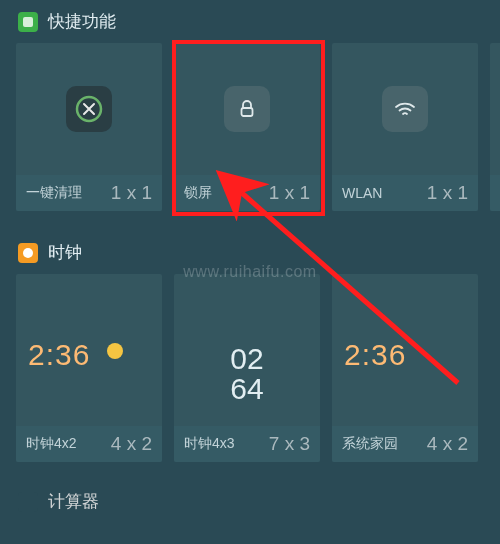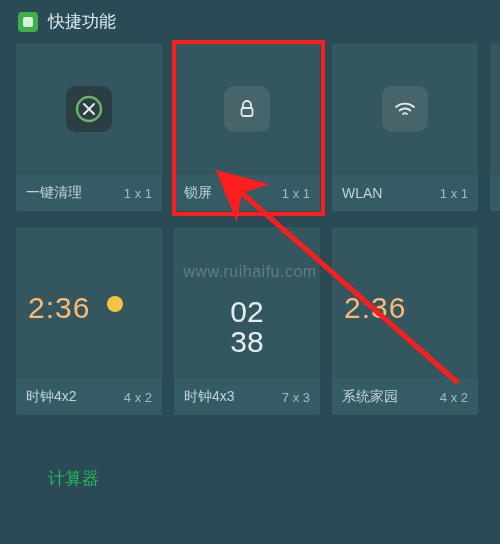--- a/index.html
+++ b/index.html
@@ -10,21 +10,21 @@
   .badge-orange{background:#f59b23;}
   .badge-inner{width:10px;height:10px;border-radius:2px;background:#ffffffcc;}
   .badge-inner.sq{background:#fff;}
   .row{display:flex;padding:0 10px 4px 10px;}
   .tile{position:relative;margin:6px;flex:0 0 146px;background:#34565f;border-radius:2px;display:flex;flex-direction:column;align-items:stretch;overflow:hidden;}
   .tile.short{height:168px;}
   .tile.tall{height:188px;}
   .tile.cut{flex:0 0 18px;margin-left:6px;margin-right:0;}
   .preview{flex:1;display:flex;align-items:center;justify-content:center;}
   .tile-label{height:36px;background:#355b65;display:flex;align-items:center;justify-content:space-between;padding:0 10px;font-size:14px;color:#c2d3d8;}
-  .size{font-size:13px;color:#aab9be;}
+  .size{font-size:19px;color:#aab9be;}
   .iconbox{width:46px;height:46px;border-radius:10px;background:#48646b;display:flex;align-items:center;justify-content:center;}
   .iconbox.dark{background:#2a3e44;}
   .highlight{position:absolute;border:4px solid #ff1e1e;box-sizing:border-box;pointer-events:none;z-index:30;}
   .watermark{position:absolute;left:50%;top:50%;transform:translate(-50%,-50%);font-size:16px;color:rgba(255,255,255,0.22);letter-spacing:0.5px;pointer-events:none;z-index:60;white-space:nowrap;}
   .arrow{position:absolute;z-index:35;pointer-events:none;}
   .clock-236{font-size:30px;color:#fdba74;font-weight:200;letter-spacing:1px;}
   .clock-stack{font-size:30px;line-height:30px;color:#e2eef2;font-weight:200;text-align:center;margin-top:48px;}
   .sun{width:16px;height:16px;border-radius:50%;background:#f5c542;display:inline-block;margin-left:12px;vertical-align:6px;}
   .footer-logo{position:absolute;right:6px;bottom:6px;z-index:70;display:flex;align-items:center;background:rgba(255,255,255,0);}
   .win-sq{width:30px;height:30px;margin-right:6px;display:grid;grid-template-columns:1fr 1fr;grid-template-rows:1fr 1fr;gap:2px;}
@@ -95,41 +95,47 @@
 
     <div class="tile short cut">
       <div class="preview"></div>
       <div class="tile-label">
         
       </div>
     </div>
 
   </div>
 
+  <div class="section-hdr" style="padding-top:20px;">
+    <div class="badge badge-orange">
+        <div class="badge-inner sq" style="border-radius:50%;"></div>
+      </div>
+    <span>时钟</span>
+  </div>
 
   <div class="row">
 
     <div class="tile tall">
       <div class="preview">
         <div style="width:100%;padding:10px 12px 0 12px;">
           <span class="clock-236">2:36</span>
           <span class="sun"></span>
         </div>
       </div>
       <div class="tile-label">
         <span>时钟4x2</span>
         <span class="size">4 x 2</span>
       </div>
     </div>
 
     <div class="tile tall">
       <div class="preview">
         <div class="clock-stack">
           <div>02</div>
-          <div>38</div>
+          <div>64</div>
         </div>
       </div>
       <div class="tile-label">
         <span>时钟4x3</span>
         <span class="size">7 x 3</span>
       </div>
     </div>
 
     <div class="tile tall">
       <div class="preview">
@@ -140,21 +146,21 @@
       <div class="tile-label">
         <span>系统家园</span>
         <span class="size">4 x 2</span>
       </div>
     </div>
 
   </div>
 
   <div class="section-hdr" style="padding-top:18px;opacity:0.9;">
     <div class="badge" style="background:#2a4a55;"></div>
-    <span style="color:#22c55e;margin-top:24px;">计算器</span>
+    <span style="color:#e5e5e5;">计算器</span>
   </div>
 
   <div class="highlight" style="left:172px;top:40px;width:153px;height:176px;"></div>
 
   <svg class="arrow" style="left:200px;top:165px;" width="270" height="230" viewBox="0 0 270 230">
     <defs>
       <marker id="ah" markerWidth="12" markerHeight="12" refX="3" refY="5" orient="auto">
         <path d="M0,0 L10,5 L0,10 L3,5 Z" fill="#ff1e1e"></path>
       </marker>
     </defs>

